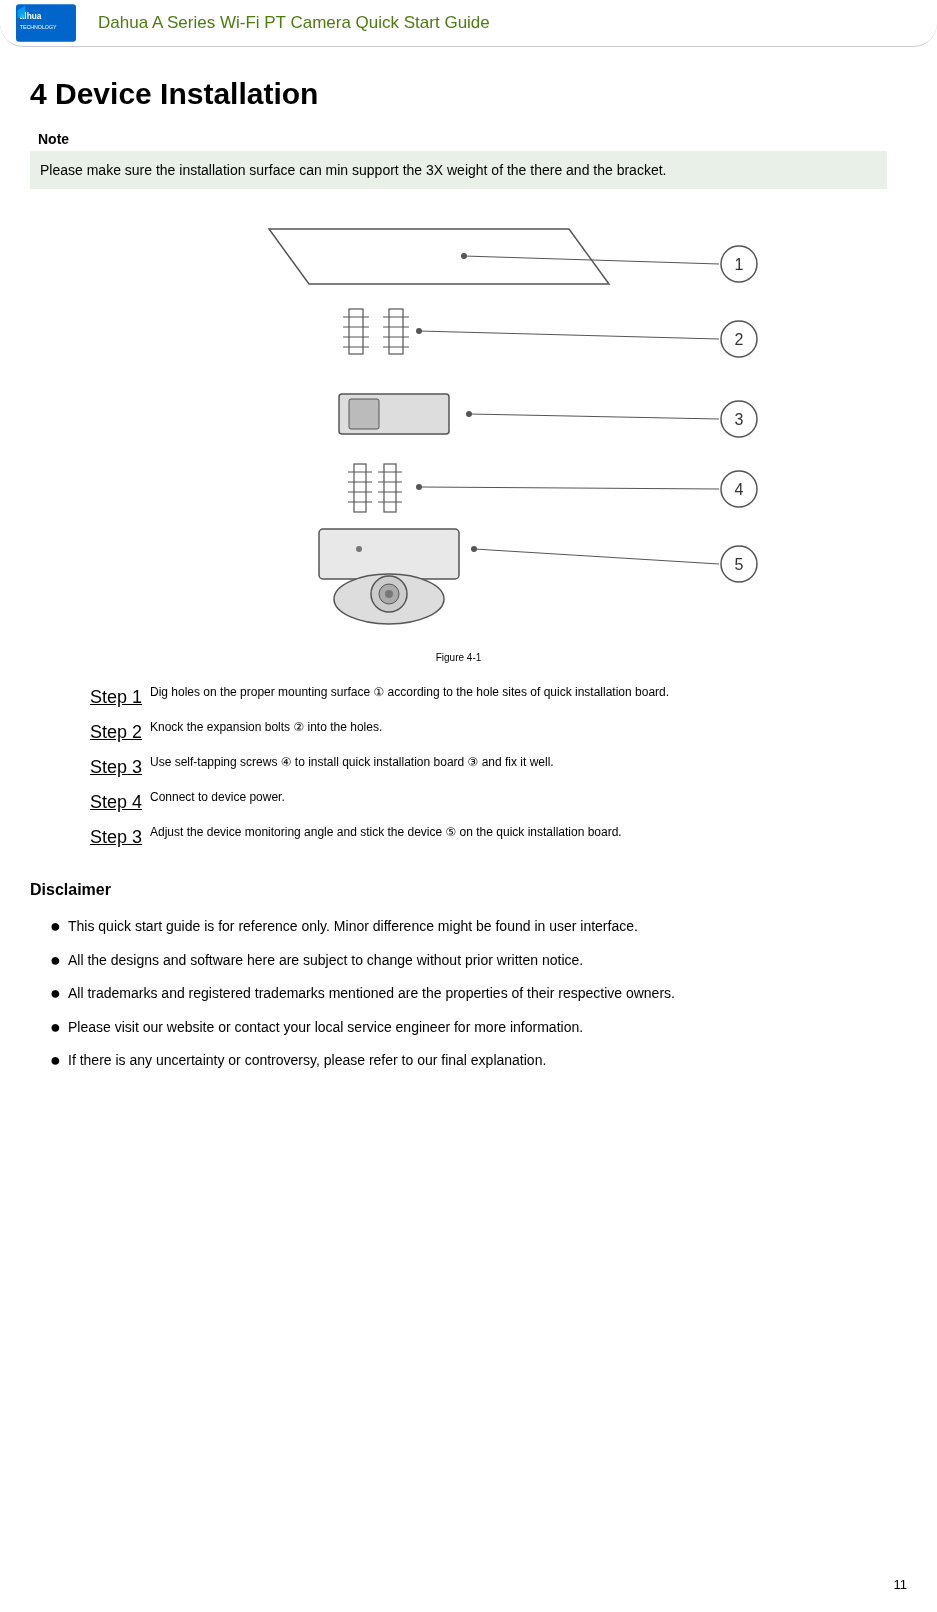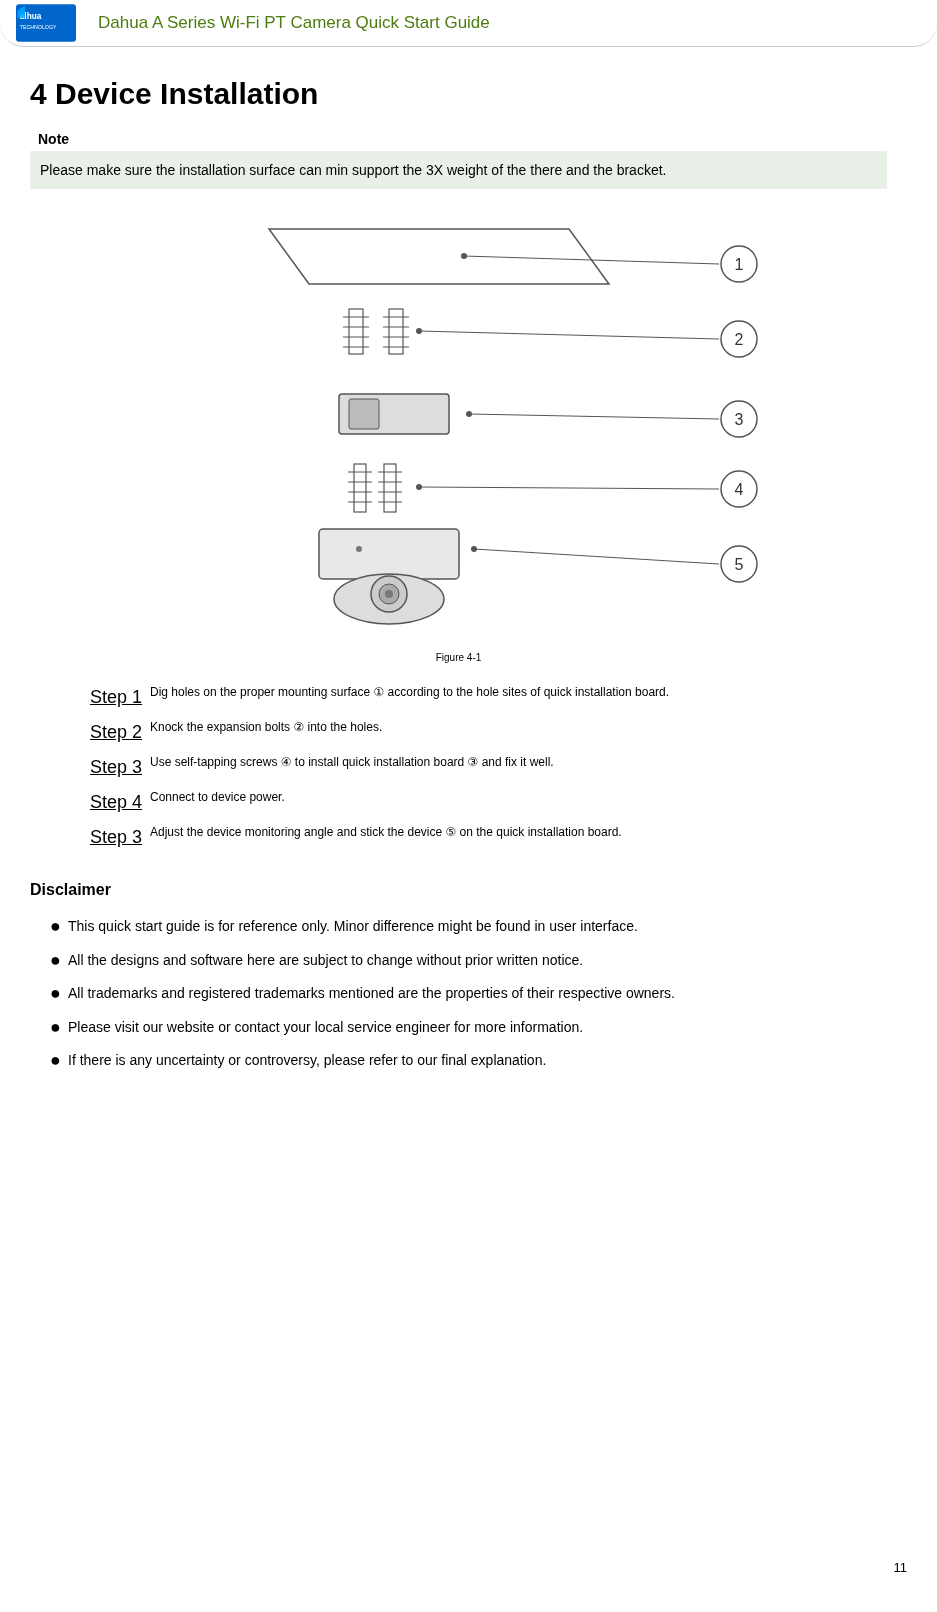--- a/index.html
+++ b/index.html
@@ -105,21 +105,21 @@
       font-size: 14px;
       line-height: 1.6;
     }
     .bullet {
       min-width: 18px;
       font-size: 18px;
       line-height: 1.3;
     }
     .page-number {
       position: absolute;
-      bottom: 37px;
+      bottom: 20px;
       right: 30px;
       font-size: 13px;
     }
   </style>
 </head>
 <body>
 
 <div class="header">
   <div class="logo-area">
 

